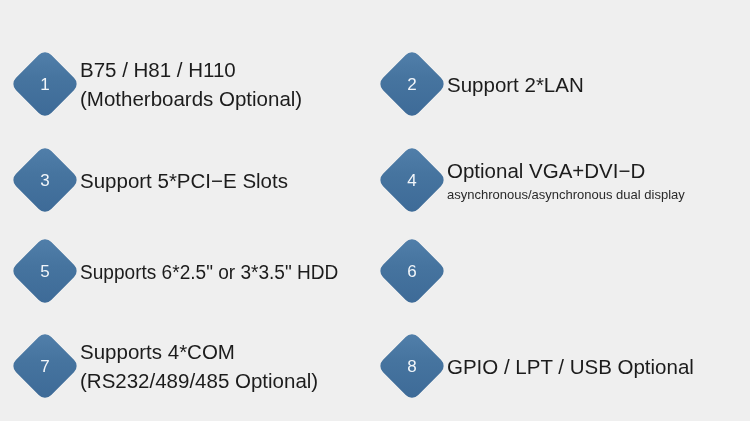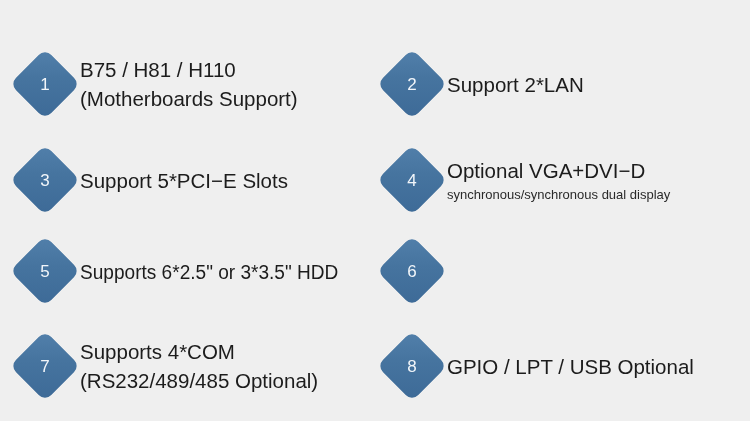--- a/index.html
+++ b/index.html
@@ -93,21 +93,21 @@
 
 <div class="board">
 
   <div class="feature-item col-left row-1">
     <div class="badge">
       <div class="badge-shape"></div>
       <div class="badge-num">1</div>
     </div>
     <div class="texts">
       <div class="line">B75 / H81 / H110</div>
-      <div class="line">(Motherboards Support)</div>
+      <div class="line">(Motherboards Optional)</div>
     </div>
   </div>
 
   <div class="feature-item col-right row-1">
     <div class="badge">
       <div class="badge-shape"></div>
       <div class="badge-num">2</div>
     </div>
     <div class="texts">
       <div class="line">Support 2*LAN</div>
@@ -124,21 +124,21 @@
     </div>
   </div>
 
   <div class="feature-item col-right row-2">
     <div class="badge">
       <div class="badge-shape"></div>
       <div class="badge-num">4</div>
     </div>
     <div class="texts">
       <div class="line">Optional VGA+DVI−D</div>
-      <div class="subline">synchronous/synchronous dual display</div>
+      <div class="subline">asynchronous/asynchronous dual display</div>
     </div>
   </div>
 
   <div class="feature-item col-left row-3 condensed">
     <div class="badge">
       <div class="badge-shape"></div>
       <div class="badge-num">5</div>
     </div>
     <div class="texts">
       <div class="line">Supports 6*2.5" or 3*3.5" HDD</div>

